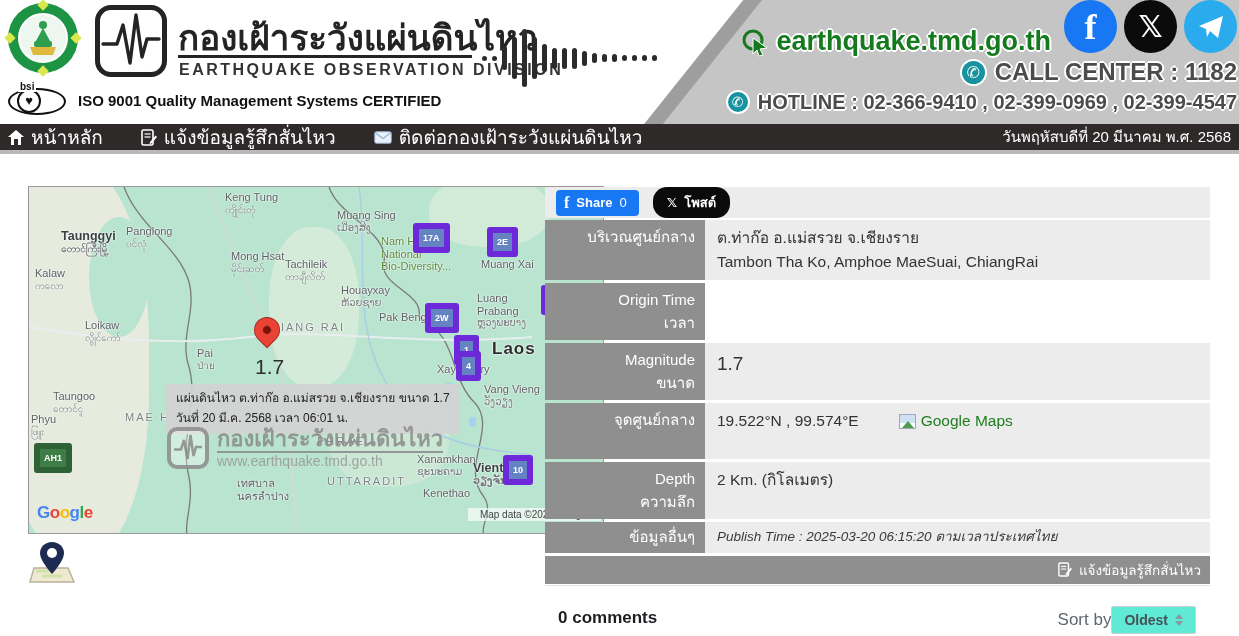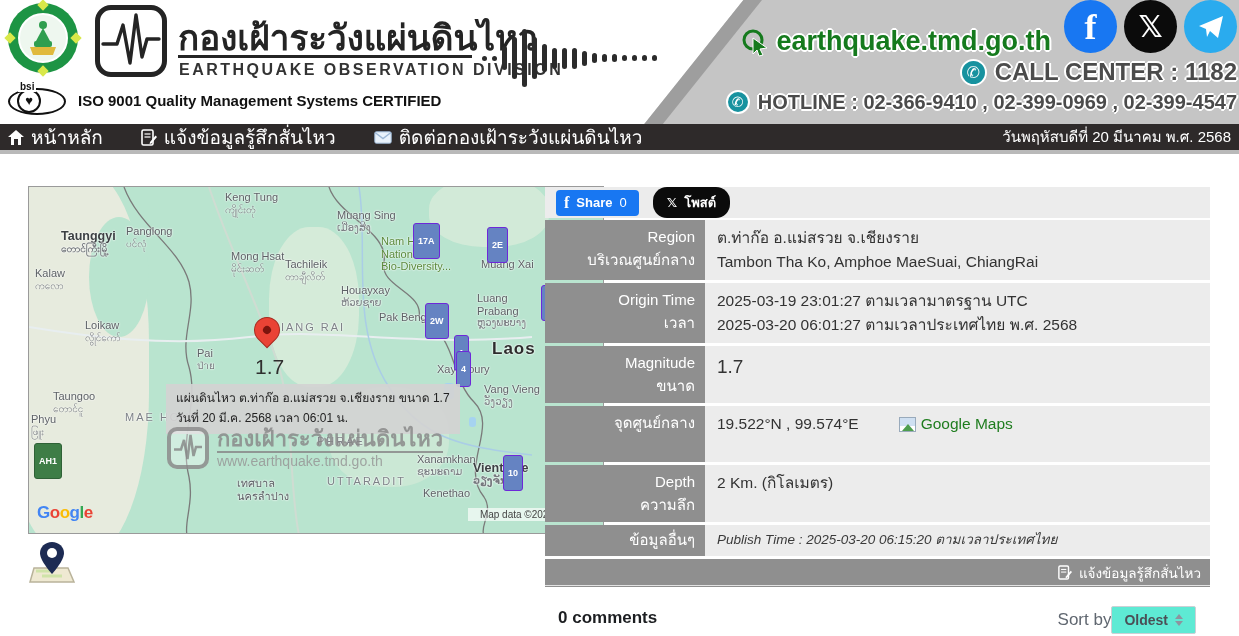--- a/index.html
+++ b/index.html
@@ -70,22 +70,22 @@
   .map { position:absolute; left:28px; top:186px; width:576px; height:348px; background:#b9e4cf;
     border:1px solid #9a9a9a; overflow:hidden; }
   .patch { position:absolute; border-radius:45%; }
   .map-label { position:absolute; font-size:11px; color:#5d6166; white-space:pre-line; line-height:1.15;
     text-shadow:0 0 2px #fff,0 0 2px #fff; }
   .map-label .sub { font-size:10px; color:#75797e; }
   .lbl-area { letter-spacing:2px; color:#7d8187; font-size:11px; }
   .lbl-big { font-size:17px; font-weight:bold; color:#2d2d2d; letter-spacing:1px; }
   .lbl-park { color:#5b8a3c; }
   .lbl-city-bold { font-weight:bold; font-size:12.5px; color:#3c4043; }
-  .badge { position:absolute; font-size:9px; color:#fff; background:#6583c2; border:1px solid #6d28d9;
-    border-radius:3px; padding:12px 4px; font-weight:bold; }
+  .badge { position:absolute; font-size:9px; color:#fff; background:#6583c2; border:6px solid #6d28d9;
+    border-radius:3px; padding:4px 4px; font-weight:bold; }
   .badge-green { background:#3e7d46; border-color:#2f6136; }
 
   .pin { position:absolute; width:26px; height:26px; background:#ea4335; border:1px solid #a82b20;
     border-radius:50% 50% 50% 0; transform:rotate(-45deg); }
   .pin-dot { position:absolute; left:8px; top:8px; width:8px; height:8px; border-radius:50%; background:#7c140d; }
   .pin-mag { position:absolute; font-size:21px; color:#2f2f2f; }
 
   .map-infobox { position:absolute; background:rgba(210,210,210,.92); padding:5px 10px;
     font-size:12px; color:#222; line-height:1.65; }
   .wm { position:absolute; display:flex; align-items:center; gap:8px; opacity:.85; }
@@ -358,36 +358,31 @@
     </div>
     <div class="x-post">
       <span>𝕏</span>
       <span>โพสต์</span>
     </div>
   </div>
 
   <div class="dtable" id="dtable">
       <div class="drow drow-normal">
         <div class="dlabel">
-          <div>Region</div>
           <div>บริเวณศูนย์กลาง</div>
         </div>
         <div class="dvalue">
           <div>ต.ท่าก๊อ อ.แม่สรวย จ.เชียงราย</div>
           <div>Tambon Tha Ko, Amphoe MaeSuai, ChiangRai</div>
         </div>
       </div>
       <div class="drow drow-normal">
         <div class="dlabel">
           <div>Origin Time</div>
           <div>เวลา</div>
-        </div>
-        <div class="dvalue">
-          <div>2025-03-19 23:01:27 ตามเวลามาตรฐาน UTC</div>
-          <div>2025-03-20 06:01:27 ตามเวลาประเทศไทย พ.ศ. 2568</div>
         </div>
       </div>
       <div class="drow drow-normal">
         <div class="dlabel">
           <div>Magnitude</div>
           <div>ขนาด</div>
         </div>
         <div class="dvalue">
           <div class="val-big">1.7</div>
         </div>

